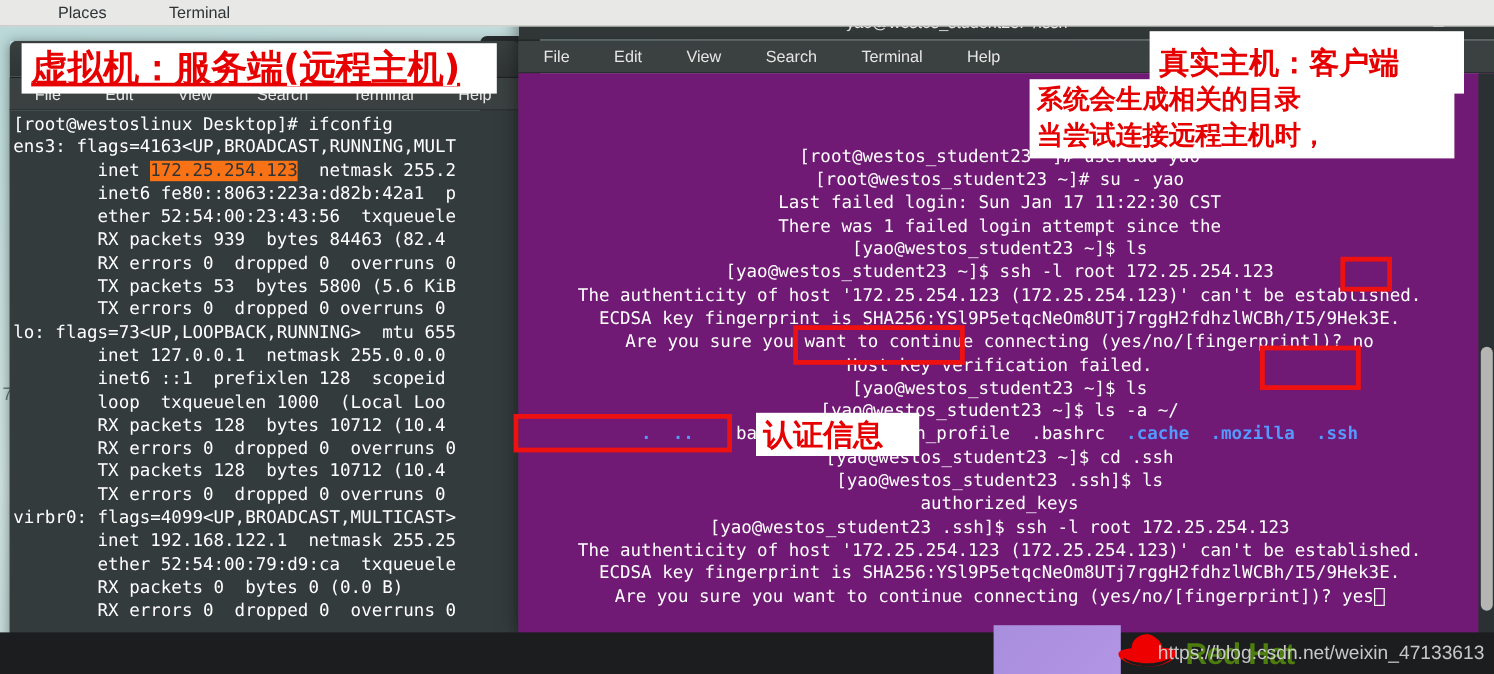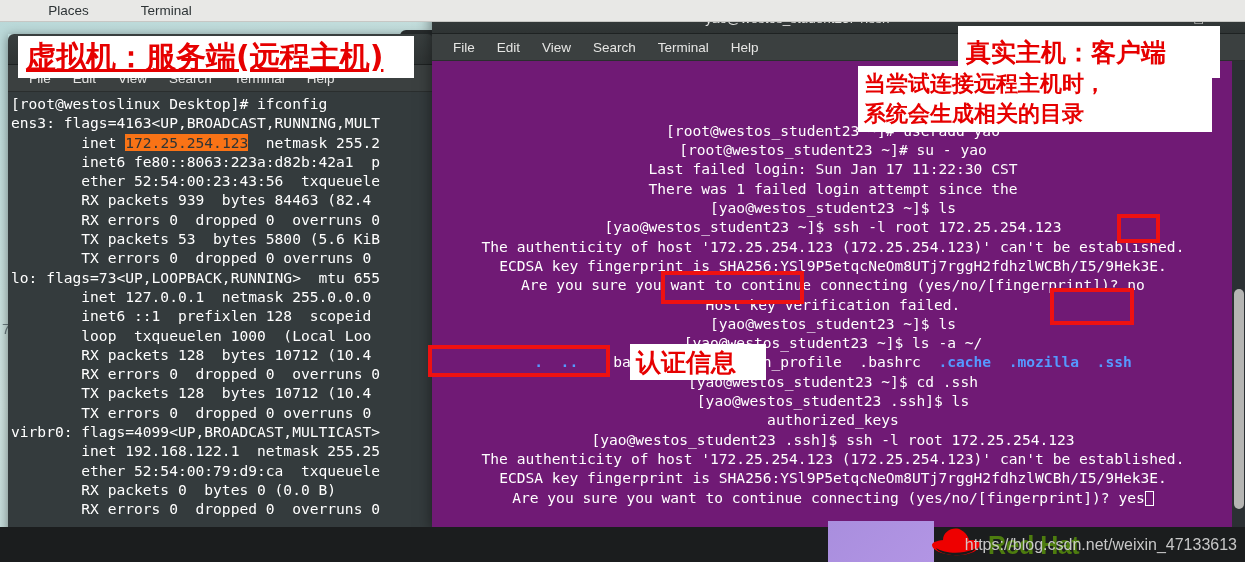--- a/index.html
+++ b/index.html
@@ -65,20 +65,21 @@
     font-family: "DejaVu Sans", sans-serif;
     font-size: 13px; color: #d8d8d6; line-height: 1;
     cursor: default; user-select: none;
   }
   .menubar {
     height: 26px;
     background: #3b4040;
     display: flex; align-items: center;
     padding-left: 10px;
     border-bottom: 1px solid #2a2e2e;
+    gap: 15px;
   }
   .menubar .mi {
     font-family: "Liberation Sans", sans-serif;
     font-size: 13.5px; color: #e6e6e4;
     padding: 0 11px; line-height: 25px; white-space: nowrap;
   }
   .screen {
     background: #2e3436;
     font-family: "DejaVu Sans Mono", monospace;
     font-size: 14.6px;
@@ -290,22 +291,22 @@
 </div>
 <div id="watermark">https://blog.csdn.net/weixin_47133613</div>
 
 <div class="anno-box" id="anno-vm">
   <span class="anno-line">虚拟机：服务端(远程主机)</span>
 </div>
 <div class="anno-box" id="anno-host">
   <span class="anno-line">真实主机：客户端</span>
 </div>
 <div class="anno-box" id="anno-dir">
+  <span class="anno-line">系统会生成相关的目录</span>
   <span class="anno-line">当尝试连接远程主机时，</span>
-  <span class="anno-line">系统会生成相关的目录</span>
 </div>
 <div class="anno-box" id="anno-auth">
   <span class="anno-line">认证信息</span>
 </div>
 
 <div class="hi-rect" id="hi-no"></div>
 <div class="hi-rect" id="hi-lsa"></div>
 <div class="hi-rect" id="hi-ssh"></div>
 <div class="hi-rect" id="hi-authkey"></div>
 

